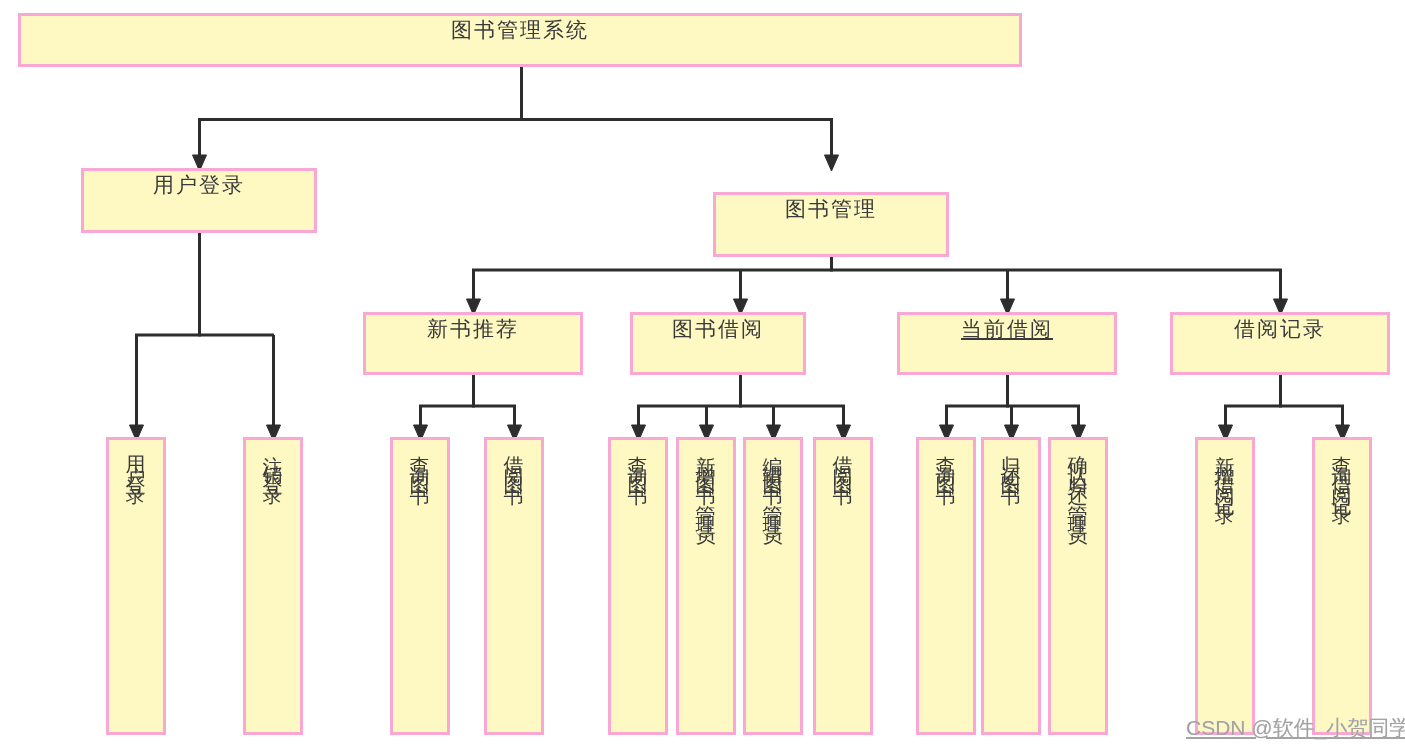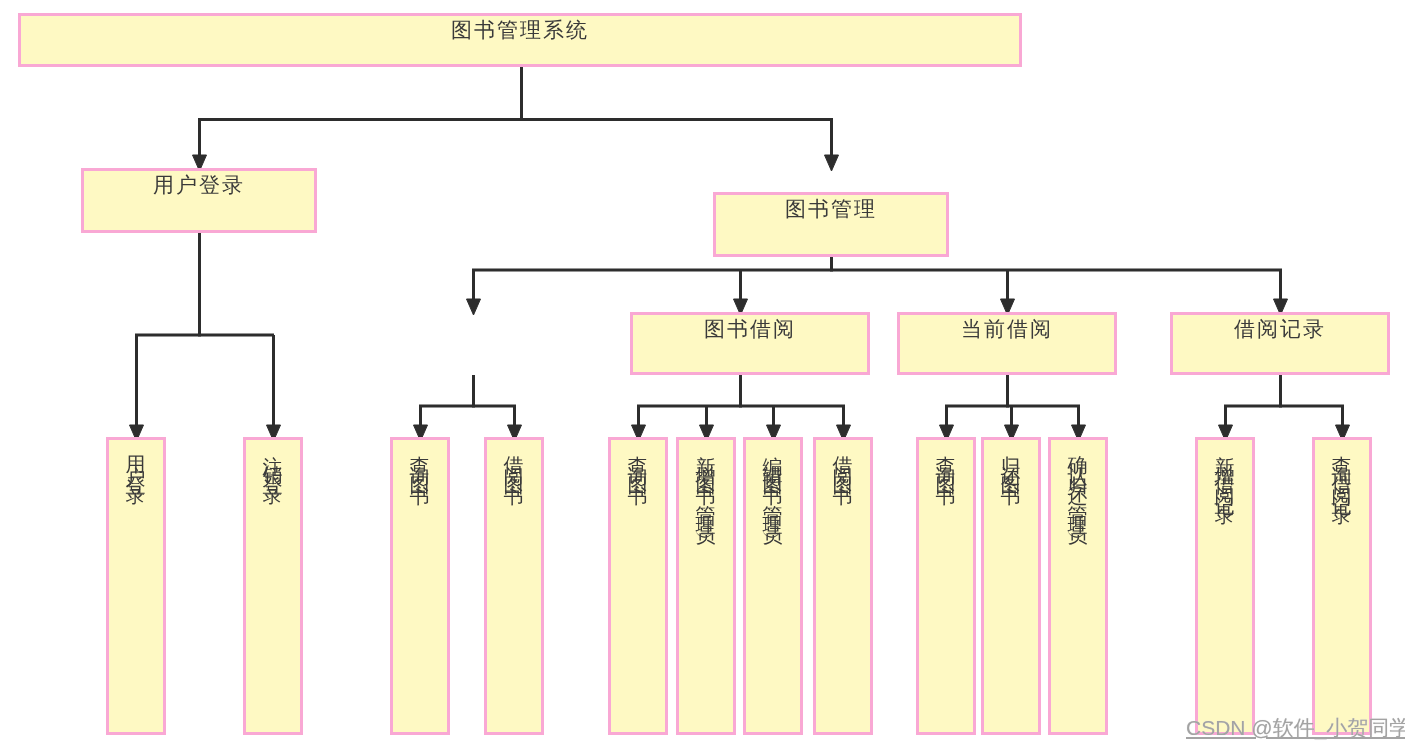--- a/index.html
+++ b/index.html
@@ -100,24 +100,27 @@
     <span>图书管理系统</span>
   </div>
 
   <div class="box h" style="left:81px;top:168px;width:236px;height:65px;">
     <span>用户登录</span>
   </div>
   <div class="box h" style="left:713px;top:168px;width:236px;height:65px;margin-top:24px;">
     <span>图书管理</span>
   </div>
 
-  <div class="box h" style="left:630px;top:312px;width:240px;height:63px;">
+  <div class="box h" style="left:363px;top:312px;width:220px;height:63px;">
+    <span>新书推荐</span>
+  </div>
+  <div class="box h" style="left:630px;top:312px;width:176px;height:63px;">
     <span>图书借阅</span>
   </div>
-  <div class="box h" style="left:897px;top:312px;width:220px;height:63px;">
+  <div class="box h" style="left:897px;top:312px;width:220px;height:63px;text-decoration:underline;">
     <span>当前借阅</span>
   </div>
   <div class="box h" style="left:1170px;top:312px;width:220px;height:63px;font-family:Liberation Mono, monospace;">
     <span>借阅记录</span>
   </div>
 
   <div class="box v" style="left:106px;top:437px;width:60px;height:298px;">
     <span>用户登录</span>
   </div>
   <div class="box v" style="left:243px;top:437px;width:60px;height:298px;">

